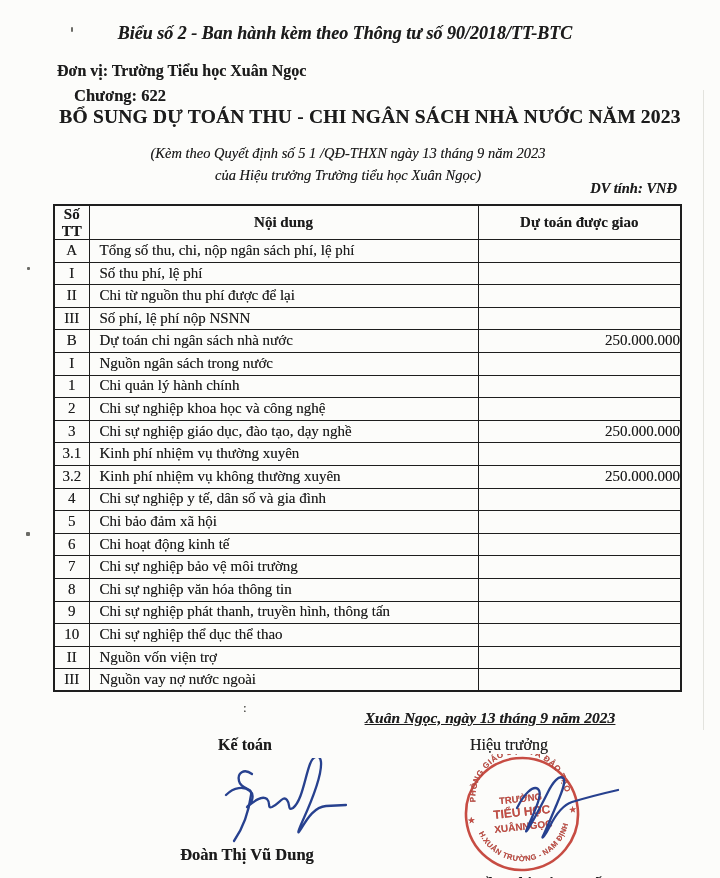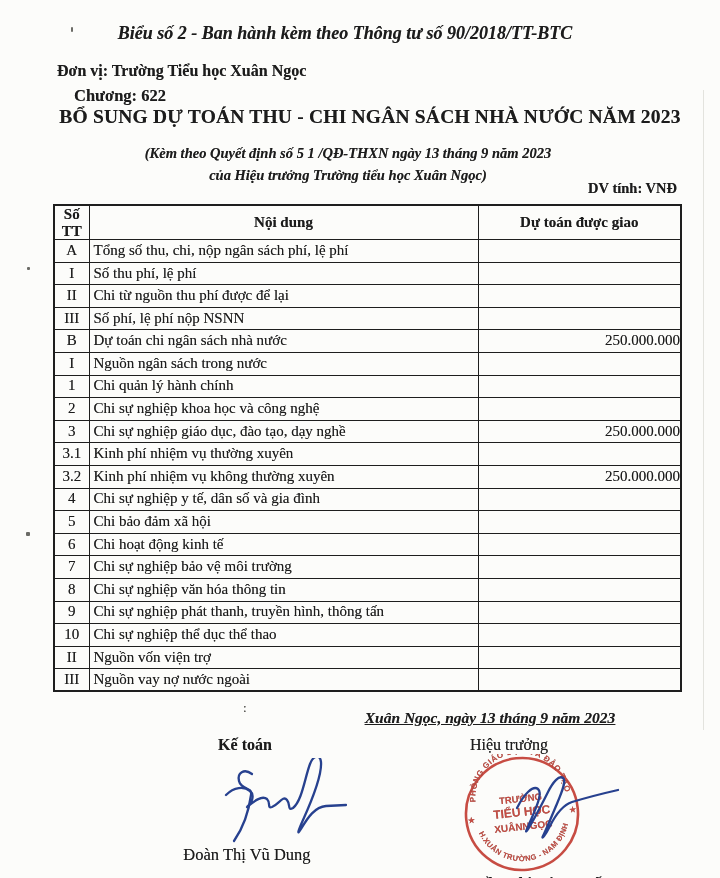--- a/index.html
+++ b/index.html
@@ -23,57 +23,57 @@
   .unit-line   { top: 62px;  left: 57px; font-weight: bold; font-size: 16px; }
   .chapter-line{ top: 86px;  left: 57px; font-weight: bold; font-size: 16.5px; margin-left: 17px; }
   .doc-title {
     top: 106px; left: 20px; width: 700px;
     text-align: center; font-weight: bold; font-size: 19.5px;
     letter-spacing: 0.2px;
   }
   .doc-subtitle {
     top: 142px; left: 0; width: 696px;
     text-align: center; font-style: italic; font-size: 14.5px;
-    line-height: 1.55; font-weight: bold;
+    line-height: 1.55; font-weight: normal;
   }
   .dv-note {
     top: 180px; left: 477px; width: 200px;
-    text-align: right; font-size: 14.5px; font-weight: bold;
+    text-align: right; font-style: italic; font-size: 14.5px; font-weight: bold;
   }
 
   
   table.budget {
     position: absolute; top: 204px; left: 53px;
     width: 627px; border-collapse: collapse; table-layout: fixed;
     font-size: 15px;
   }
   table.budget, table.budget th, table.budget td {
     border: 1.6px solid #1e1e1e;
   }
   table.budget { border-width: 2px; }
   table.budget th {
     height: 34px; font-weight: bold; text-align: center;
     vertical-align: middle; line-height: 1.1; font-size: 15px;
   }
   table.budget td { height: 22.6px; vertical-align: middle; line-height: 1.05; }
   td.no      { text-align: center; }
-  td.content { text-align: left; padding-left: 4px; }
+  td.content { text-align: left; padding-left: 10px; }
   td.amount  { text-align: right; padding-right: 0; }
   col.c-no      { width: 35px; }
   col.c-content { width: 389px; }
   col.c-amount  { width: 203px; }
 
   
   .date-line {
     top: 709px; left: 280px; width: 420px;
     text-align: center; font-style: italic; font-size: 15.5px; font-weight: bold; text-decoration: underline;
   }
   .role-left  { top: 736px; left: 145px; width: 200px; text-align: center; font-weight: bold; font-size: 16px; }
   .role-right { top: 736px; left: 409px; width: 200px; text-align: center; font-weight: normal; font-size: 16px; }
-  .name-left  { top: 845px; left: 142px; width: 210px; text-align: center; font-weight: normal; font-size: 16.5px; }
+  .name-left  { top: 845px; left: 142px; width: 210px; text-align: center; font-weight: bold; font-size: 16.5px; }
   .name-right { top: 874px; left: 430px; width: 210px; text-align: center; font-weight: bold; font-size: 16.5px; }
 
   .sig { position: absolute; pointer-events: none; }
   .sig-left  { top: 758px; left: 205px; }
   .stamp-box { top: 754px; left: 442px; opacity: 0.9; }
   .sig-right { top: 764px; left: 495px; }
 
   
   .speck { position: absolute; background: #6b6b66; border-radius: 1px; }
   .speck1 { top: 267px; left: 27px; width: 3px; height: 3px; }

